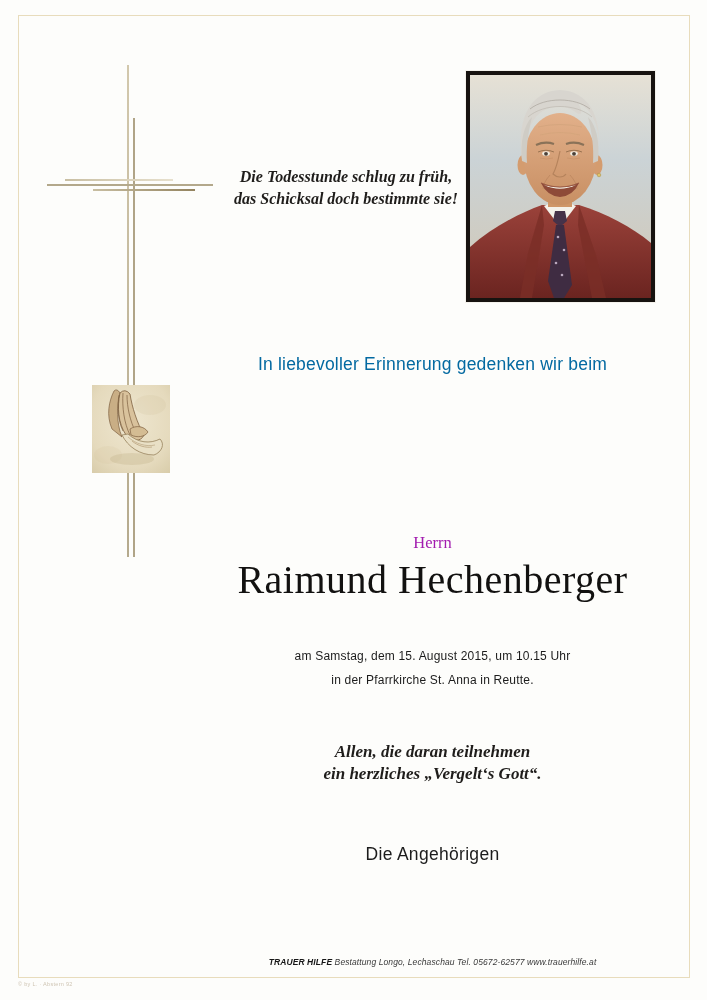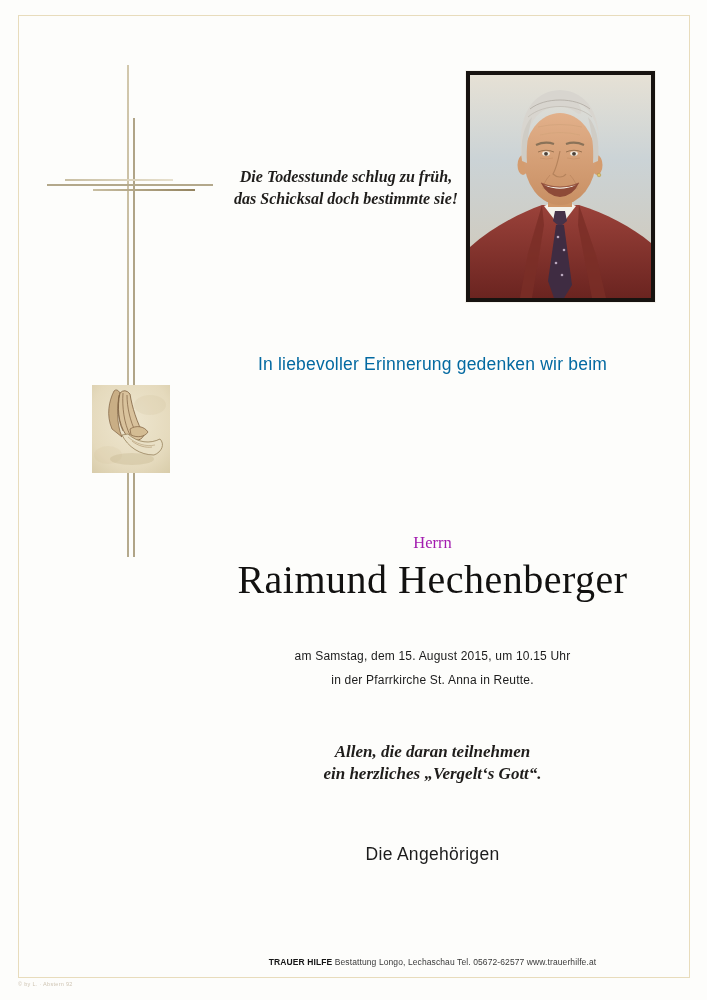--- a/index.html
+++ b/index.html
@@ -57,21 +57,21 @@
     font-size:40px;letter-spacing:.5px;color:#121110;
   }
   .dates{top:645px;font-size:12px;line-height:23.5px;letter-spacing:.2px;}
   .thanks{
     top:741px;
     font-family:"Liberation Serif",serif;
     font-style:italic;font-weight:600;
     font-size:17px;line-height:22px;color:#1f1d1b;
   }
   .closing{top:844px;font-size:17.5px;letter-spacing:.3px;}
-  .footer{top:957px;font-size:8.5px;color:#3a3a3a;letter-spacing:.1px;}
+  .footer{top:957px;font-size:8.5px;color:#3a3a3a;letter-spacing:.1px;font-style:italic;}
   .footer b{color:#161616;}
   .print-mark{
     position:absolute;left:18px;top:981px;
     font-size:5.5px;color:#cfc5b4;letter-spacing:.3px;text-align:left;
   }
 </style>
 </head>
 <body>
 
 <div class="card">

